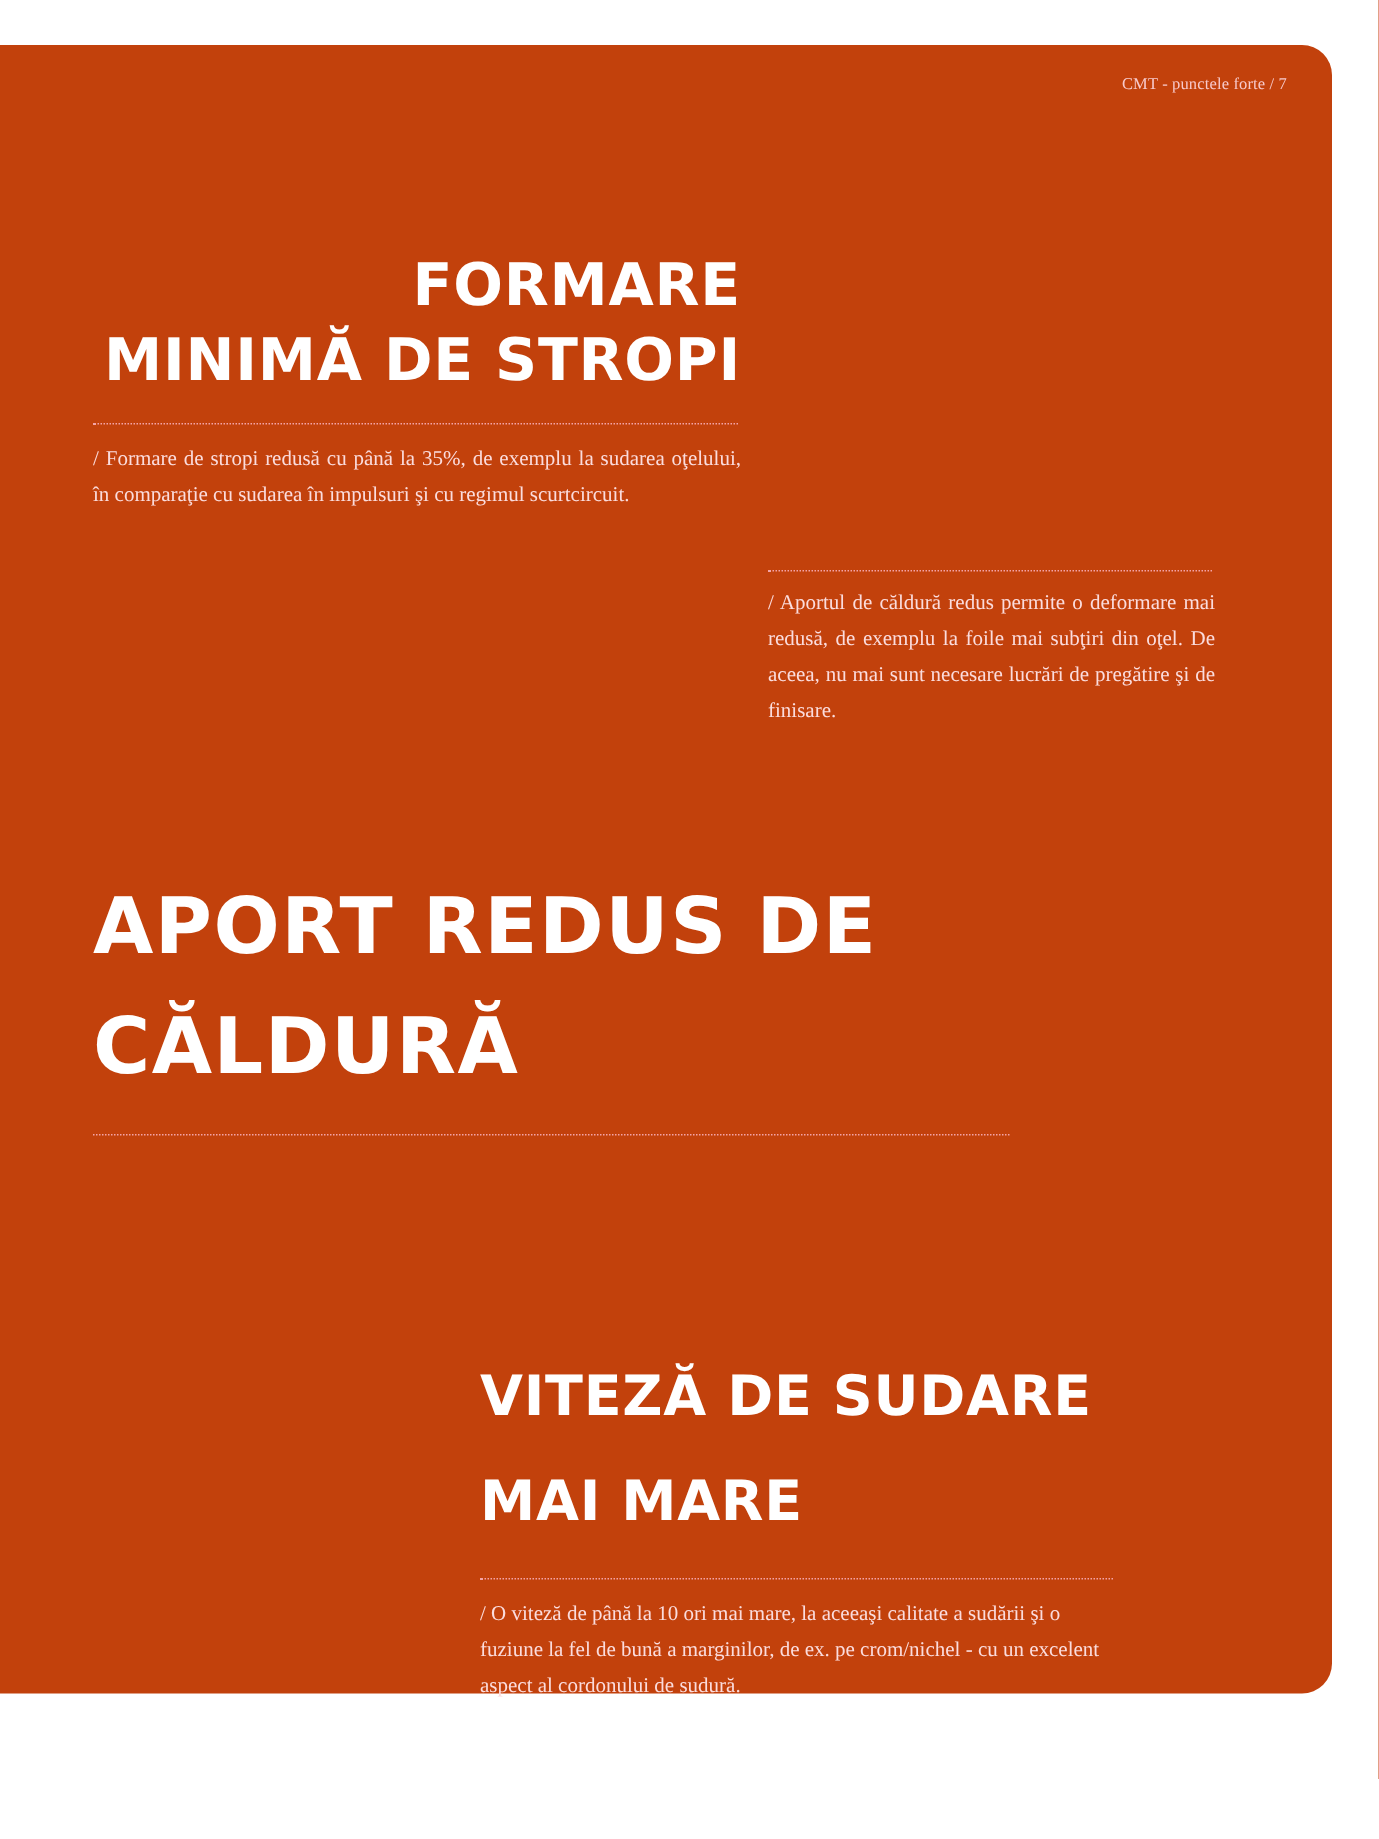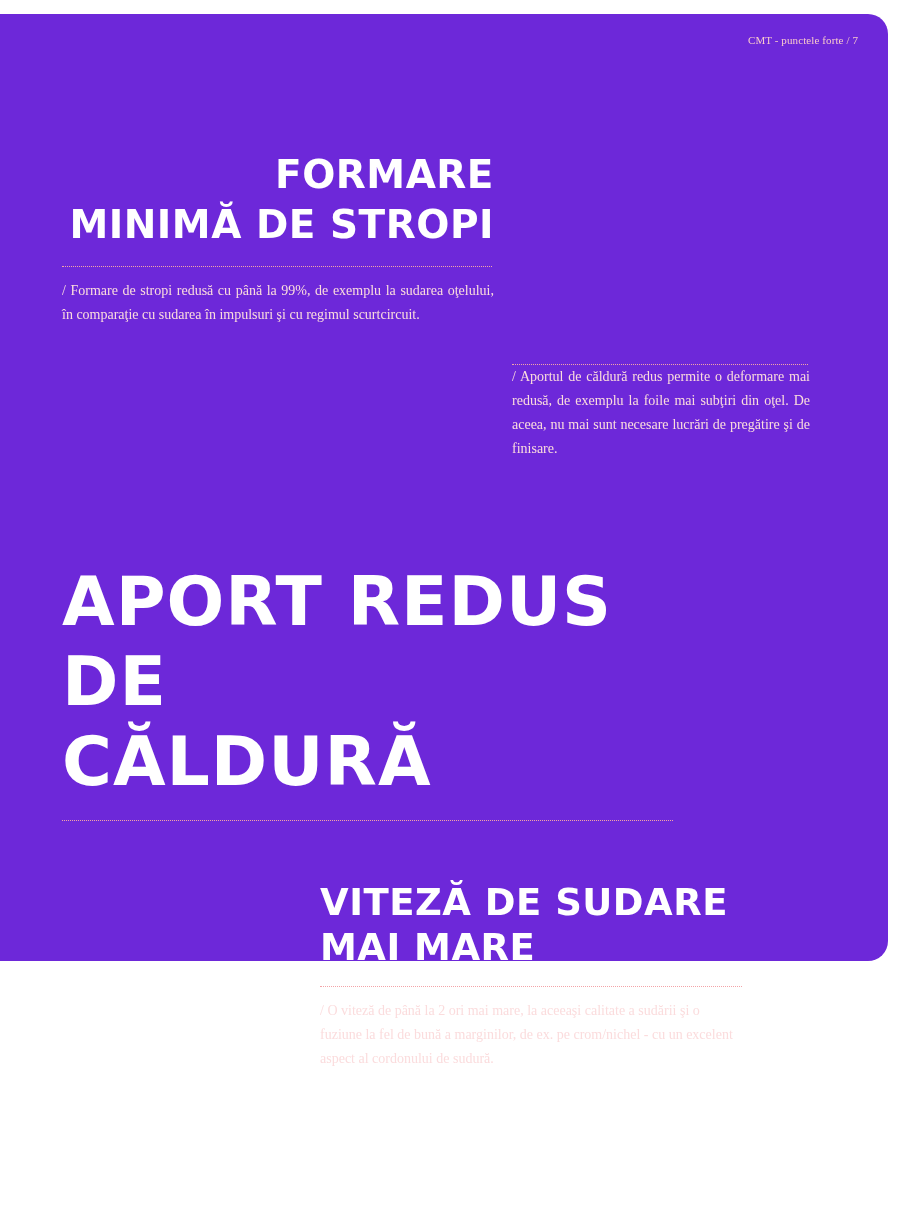--- a/index.html
+++ b/index.html
@@ -5,23 +5,23 @@
     html, body { margin: 0; padding: 0; }
     body {
       width: 919px; height: 1226px;
       background: #ffffff;
       position: relative;
       overflow: hidden;
       font-family: "Liberation Serif", serif;
     }
     .panel {
       position: absolute;
-      left: 0; top: 14px;
-      width: 888px; height: 947px;
-      background: #6d28d9;
+      left: 0; top: 30px;
+      width: 888px; height: 1099px;
+      background: #c2410c;
       border-radius: 0 20px 20px 0;
     }
     .header-text {
       position: absolute;
       right: 30px; top: 20px;
       color: #f7c9cb;
       font-size: 11px;
       font-family: "Liberation Serif", serif;
       letter-spacing: 0.1px;
     }
@@ -51,59 +51,59 @@
     
     #s1 { left: 62px; top: 136px; width: 432px; }
     #s1 .title { font-size: 39px; line-height: 50px; letter-spacing: 0.5px; text-align: right; }
     #s1 .dots { margin-top: 16px; width: 430px; }
     #s1 .body-text { margin-top: 12px; text-align: justify; }
 
     
     #s2 { left: 512px; top: 342px; width: 298px; }
     #s2 .title { font-size: 22px; line-height: 30px; letter-spacing: 0.4px; }
     #s2 .dots { margin-top: 8px; width: 296px; }
-    #s2 .body-text { text-align: justify; }
+    #s2 .body-text { margin-top: 10px; text-align: justify; }
 
     
     #s3 { left: 62px; top: 548px; width: 620px; }
-    #s3 .title { font-size: 68px; line-height: 80px; letter-spacing: 1px; }
+    #s3 .title { font-size: 52px; line-height: 80px; letter-spacing: 1px; }
     #s3 .dots { margin-top: 18px; width: 611px; }
     #s3 .body-text { margin-top: 16px; }
 
     
     #s4 { left: 320px; top: 866px; width: 424px; }
-    #s4 .title { font-size: 37px; line-height: 45px; letter-spacing: 0.5px; }
+    #s4 .title { font-size: 37px; line-height: 70px; letter-spacing: 0.5px; }
     #s4 .dots { margin-top: 16px; width: 422px; }
     #s4 .body-text { margin-top: 12px; }
   </style>
 </head>
 <body>
 
 <div class="panel">
 
   <div class="header-text">CMT - punctele forte / 7</div>
 
   <div class="section" id="s1">
     <h2 class="title">FORMARE
 MINIMĂ DE STROPI</h2>
     <hr class="dots">
-    <p class="body-text">/ Formare de stropi redusă cu până la 99%, de exemplu la sudarea oţelului, în comparaţie cu sudarea în impulsuri şi cu regimul scurtcircuit.</p>
+    <p class="body-text">/ Formare de stropi redusă cu până la 35%, de exemplu la sudarea oţelului, în comparaţie cu sudarea în impulsuri şi cu regimul scurtcircuit.</p>
   </div>
 
   <div class="section" id="s2">
     <hr class="dots">
     <p class="body-text">/ Aportul de căldură redus permite o deformare mai redusă, de exemplu la foile mai subţiri din oţel. De aceea, nu mai sunt necesare lucrări de pregătire şi de finisare.</p>
   </div>
 
   <div class="section" id="s3">
     <h1 class="title">APORT REDUS DE
 CĂLDURĂ</h1>
     <hr class="dots">
   </div>
 
   <div class="section" id="s4">
     <h2 class="title">VITEZĂ DE SUDARE
 MAI MARE</h2>
     <hr class="dots">
-    <p class="body-text">/ O viteză de până la 2 ori mai mare, la aceeaşi calitate a sudării şi o fuziune la fel de bună a marginilor, de ex. pe crom/nichel - cu un excelent aspect al cordonului de sudură.</p>
+    <p class="body-text">/ O viteză de până la 10 ori mai mare, la aceeaşi calitate a sudării şi o fuziune la fel de bună a marginilor, de ex. pe crom/nichel - cu un excelent aspect al cordonului de sudură.</p>
   </div>
 
 </div>
 
 </body></html>

